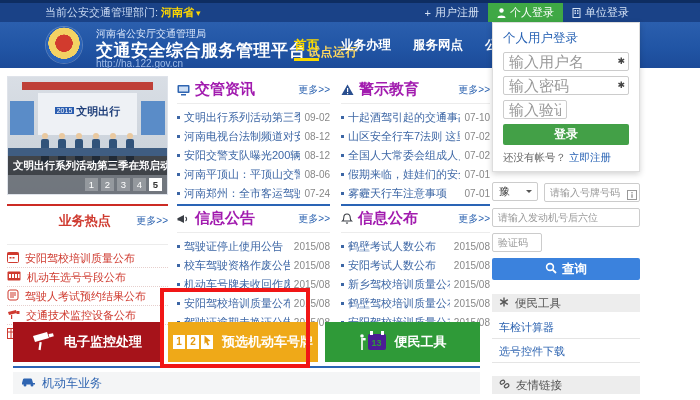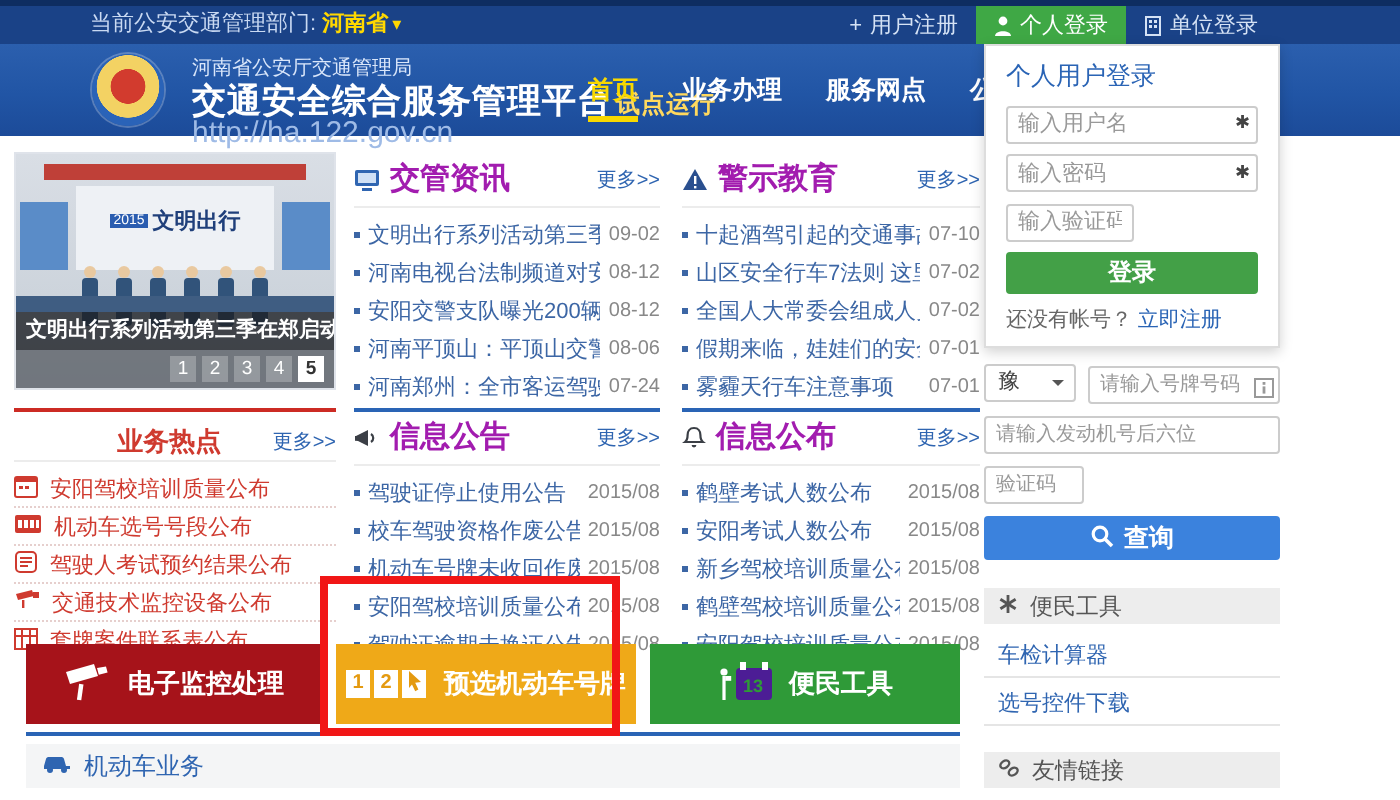--- a/index.html
+++ b/index.html
@@ -16,21 +16,21 @@
   .acct .itm { display:flex; align-items:center; padding:0 9px; gap:4px; cursor:pointer; }
   .acct .green { background:#3fa845; color:#fff; }
   .acct svg { display:block; }
 
   
   .header { position:absolute; left:0; top:22px; width:700px; height:46px; background:linear-gradient(180deg,#2b5fae 0%,#2155a5 55%,#1c4b99 100%); }
   .badge { position:absolute; left:46px; top:5px; width:36px; height:36px; border-radius:50%; background:radial-gradient(circle at 50% 45%, #d23b2e 0 32%, #f3d263 33% 58%, #2a63b8 59% 78%, #f3d263 79% 100%); box-shadow:0 0 0 1px rgba(255,255,255,.25); }
   .org { position:absolute; left:96px; top:5px; font-size:10px; color:#d9e6fa; }
   .site-title { position:absolute; left:96px; top:17px; font-size:17px; font-weight:bold; color:#fff; letter-spacing:.5px; white-space:nowrap; }
   .site-title .tag { font-size:12px; color:#ffd95e; margin-left:2px; }
-  .site-url { position:absolute; left:96px; top:36px; font-size:15px; color:#9fbbe6; }
+  .site-url { position:absolute; left:96px; top:36px; font-size:10px; color:#9fbbe6; }
   .nav { position:absolute; left:287px; top:0; height:46px; display:flex; align-items:center; gap:8px; }
   .nav .nav-item { position:relative; padding:6px 7px; font-size:12.5px; font-weight:bold; color:#fff; white-space:nowrap; cursor:pointer; }
   .nav .nav-item.active { color:#f8d800; }
   .nav .nav-item.active::after { content:""; position:absolute; left:7px; right:7px; bottom:-1px; height:3px; background:#f8d800; }
 
   
   .slider { position:absolute; left:7px; top:76px; width:161px; height:119px; border:1px solid #dfe3ea; overflow:hidden; background:linear-gradient(180deg,#d9dee5 0%,#cdd4dc 60%,#b9c2cc 100%); }
   .photo-banner { position:absolute; left:14px; right:14px; top:5px; height:8px; background:#bf4038; }
   .photo-wing { position:absolute; top:24px; width:24px; height:34px; background:#5a8cc8; }
   .wing-l { left:2px; } .wing-r { right:2px; }
@@ -54,21 +54,21 @@
   .col-head svg { display:block; flex:0 0 auto; }
   .rows { margin-top:4px; }
   .row-item { display:flex; align-items:center; height:19px; font-size:11px; cursor:pointer; }
   .row-item .blt { width:3px; height:3px; background:#3c66a5; margin-right:4px; flex:0 0 auto; }
   .row-item .t { color:#3c66a5; white-space:nowrap; overflow:hidden; flex:1; }
   .row-item .d { color:#888; font-size:10px; margin-left:4px; flex:0 0 auto; }
   .col.bordered-blue { border-top:2px solid #2a64b5; padding-top:3px; }
   .col.bordered-red { border-top:2px solid #cc2b24; padding-top:3px; }
 
   
-  .hot-head { display:flex; align-items:center; padding:3px 0 0 0; border-bottom:1px solid #ececec; }
+  .hot-head { display:flex; align-items:center; padding:3px 0 14px 0; border-bottom:1px solid #ececec; }
   .hot-head .ct { flex:1; text-align:center; font-size:13px; font-weight:bold; color:#cf3a2f; padding-left:26px; }
   .hot-head .more { font-size:10px; color:#2f65b1; cursor:pointer; }
   .hot-item { display:flex; align-items:center; height:19px; font-size:11px; color:#cf3a2f; border-bottom:1px dotted #e6cfcd; cursor:pointer; gap:6px; }
   .hot-item:last-child { border-bottom:none; }
   .hot-item svg { flex:0 0 auto; }
   .hot-item .t { white-space:nowrap; overflow:hidden; }
 
   
   .action-btn { position:absolute; top:322px; height:40px; display:flex; align-items:center; justify-content:center; gap:9px; color:#fff; font-size:13px; font-weight:bold; cursor:pointer; }
   .btn-red { left:13px; width:147px; background:#a6131a; }
@@ -82,21 +82,21 @@
   .cal::before { content:""; position:absolute; left:2px; top:-3px; width:3px; height:4px; background:#fff; }
   .cal::after { content:""; position:absolute; right:2px; top:-3px; width:3px; height:4px; background:#fff; }
 
   .blue-divider { position:absolute; left:13px; top:366px; width:467px; height:2px; background:#2a64b5; }
   .vehicle-bar { position:absolute; left:13px; top:372px; width:467px; height:22px; background:#f4f5f6; display:flex; align-items:center; gap:6px; padding-left:8px; font-size:12px; color:#2f65b1; }
 
   
   .login-panel { position:absolute; left:492px; top:22px; width:148px; background:#fff; border:1px solid #ddd; box-shadow:0 2px 6px rgba(0,0,0,.18); padding:7px 10px 6px 10px; z-index:6; }
   .login-title { font-size:12.5px; color:#2a64b5; margin-bottom:5px; }
   .fld { position:relative; margin-bottom:5px; }
-  .fld input { width:100%; height:19px; border:1px solid #ccc; border-radius:2px; font-size:11px; padding:0 5px; color:#444; font-family:inherit; }
+  .fld input { width:100%; height:19px; border:1px solid #ccc; border-radius:2px; font-size:15px; padding:0 5px; color:#444; font-family:inherit; }
   .fld input::placeholder { color:#999; }
   .fld .req { position:absolute; right:4px; top:4px; font-size:9px; color:#444; }
   .fld.small input { width:64px; }
   .rem-row { display:flex; align-items:center; font-size:10.5px; color:#555; margin-bottom:6px; }
   .rem-row input { width:10px; height:10px; margin-right:4px; }
   .rem-row .forgot { margin-left:auto; color:#2a64b5; cursor:pointer; }
   .login-btn { width:100%; height:21px; background:#43a047; color:#fff; font-size:12px; font-weight:bold; text-align:center; line-height:21px; border-radius:2px; cursor:pointer; margin-bottom:6px; }
   .login-foot { font-size:10.5px; color:#666; }
   .login-foot .reg { color:#2a64b5; cursor:pointer; }
 

